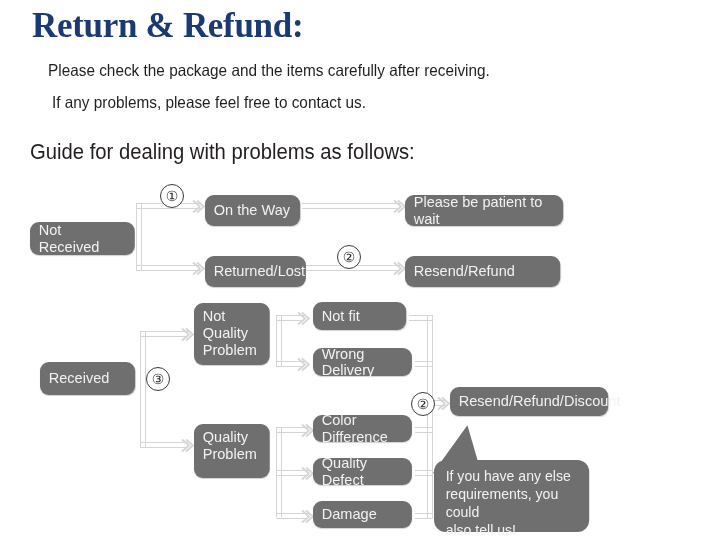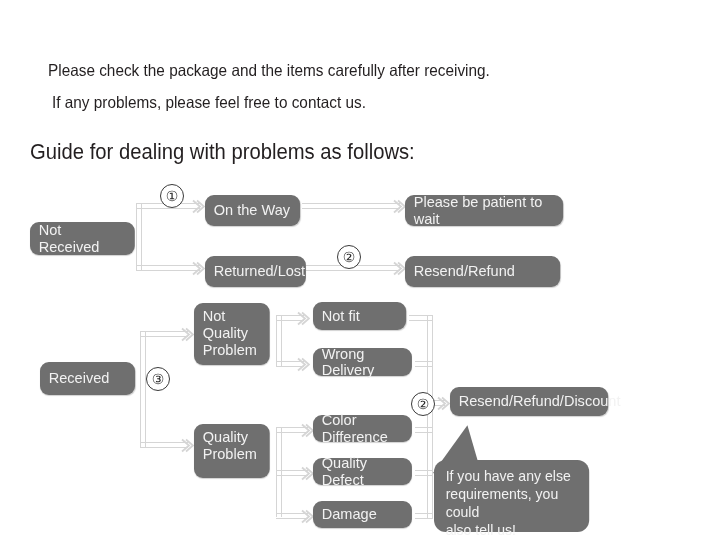--- a/index.html
+++ b/index.html
@@ -71,20 +71,21 @@
 
   
   .arrow{position:absolute;width:13px;height:15px;}
   .arrow svg{display:block;}
 </style>
 </head>
 <body>
 
 <div id="canvas">
 
+  <div class="title">Return &amp; Refund:</div>
   <div class="lede l1">Please check the package and the items carefully after receiving.</div>
   <div class="lede l2">If any problems, please feel free to contact us.</div>
   <div class="guide">Guide for dealing with problems as follows:</div>
 
   <div class="vline" style="left:136px;top:203px;height:68px;"></div>
 
   <div class="hline" style="left:136px;top:203px;width:64px;"></div>
 
   <div class="hline" style="left:136px;top:265px;width:64px;"></div>
   <div class="arrow" style="left:192px;top:199px;">

